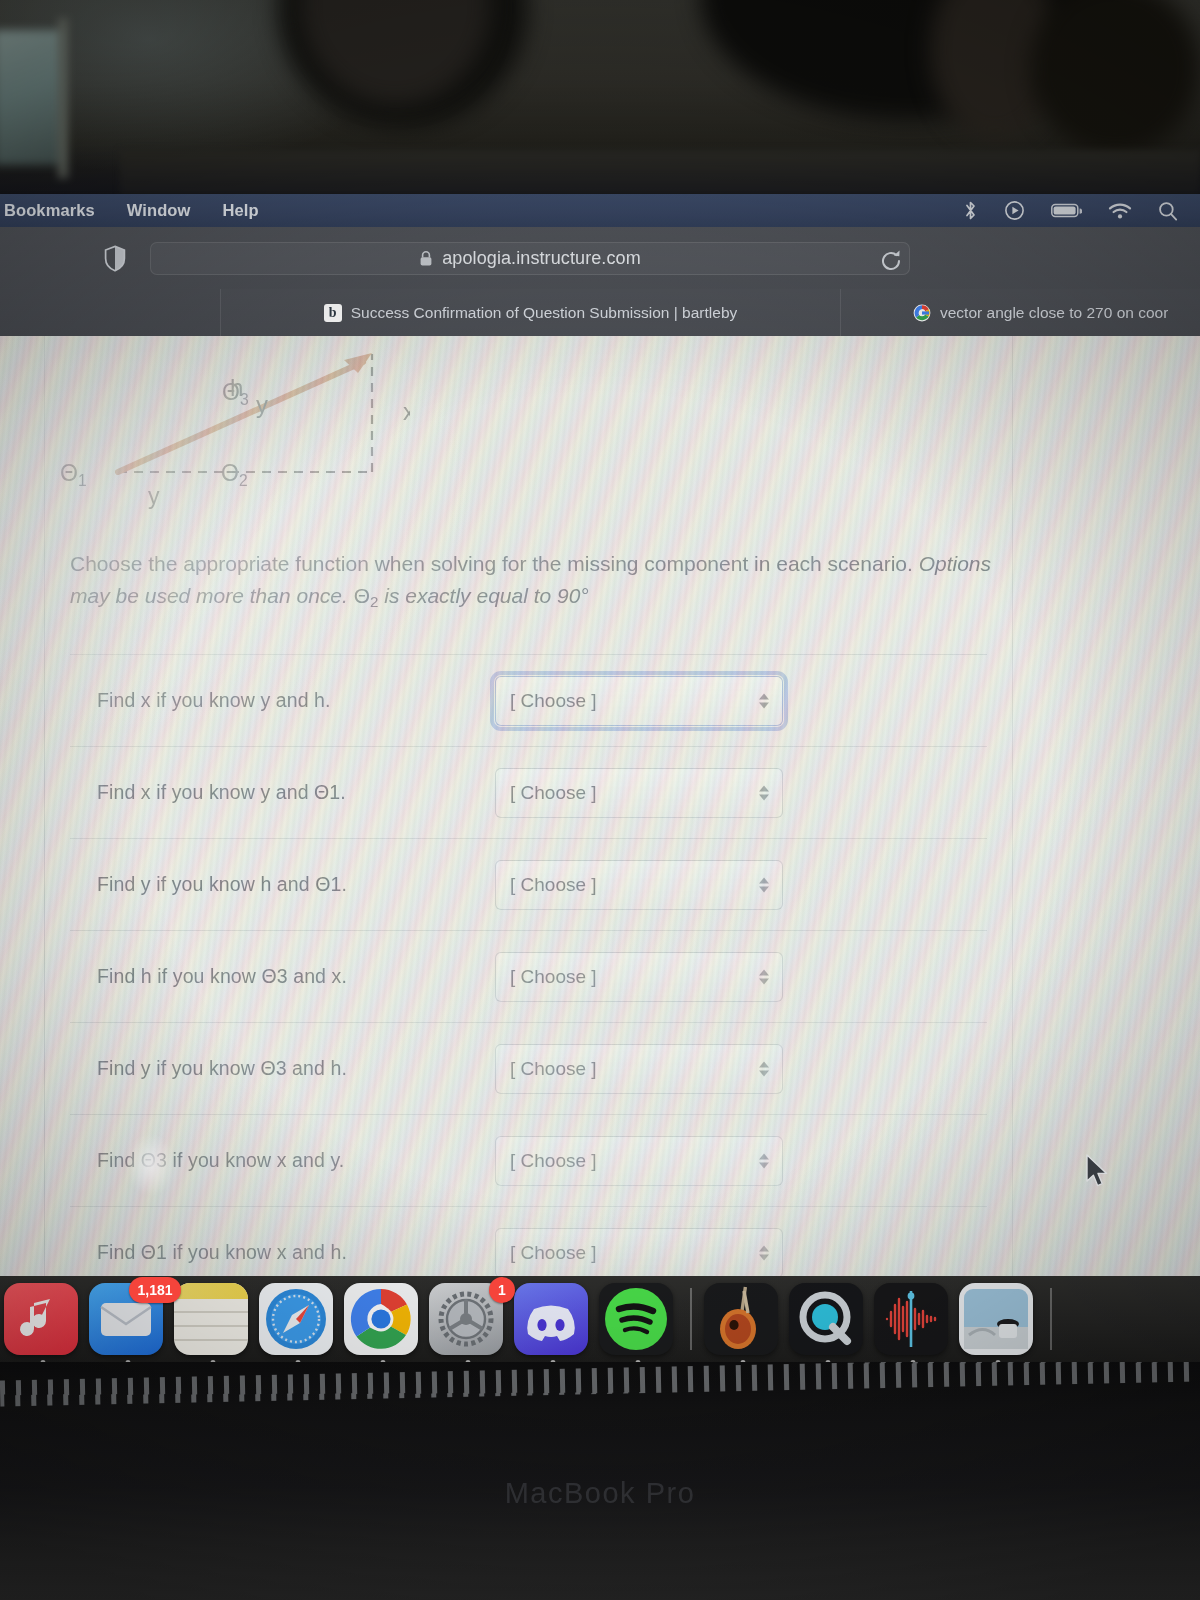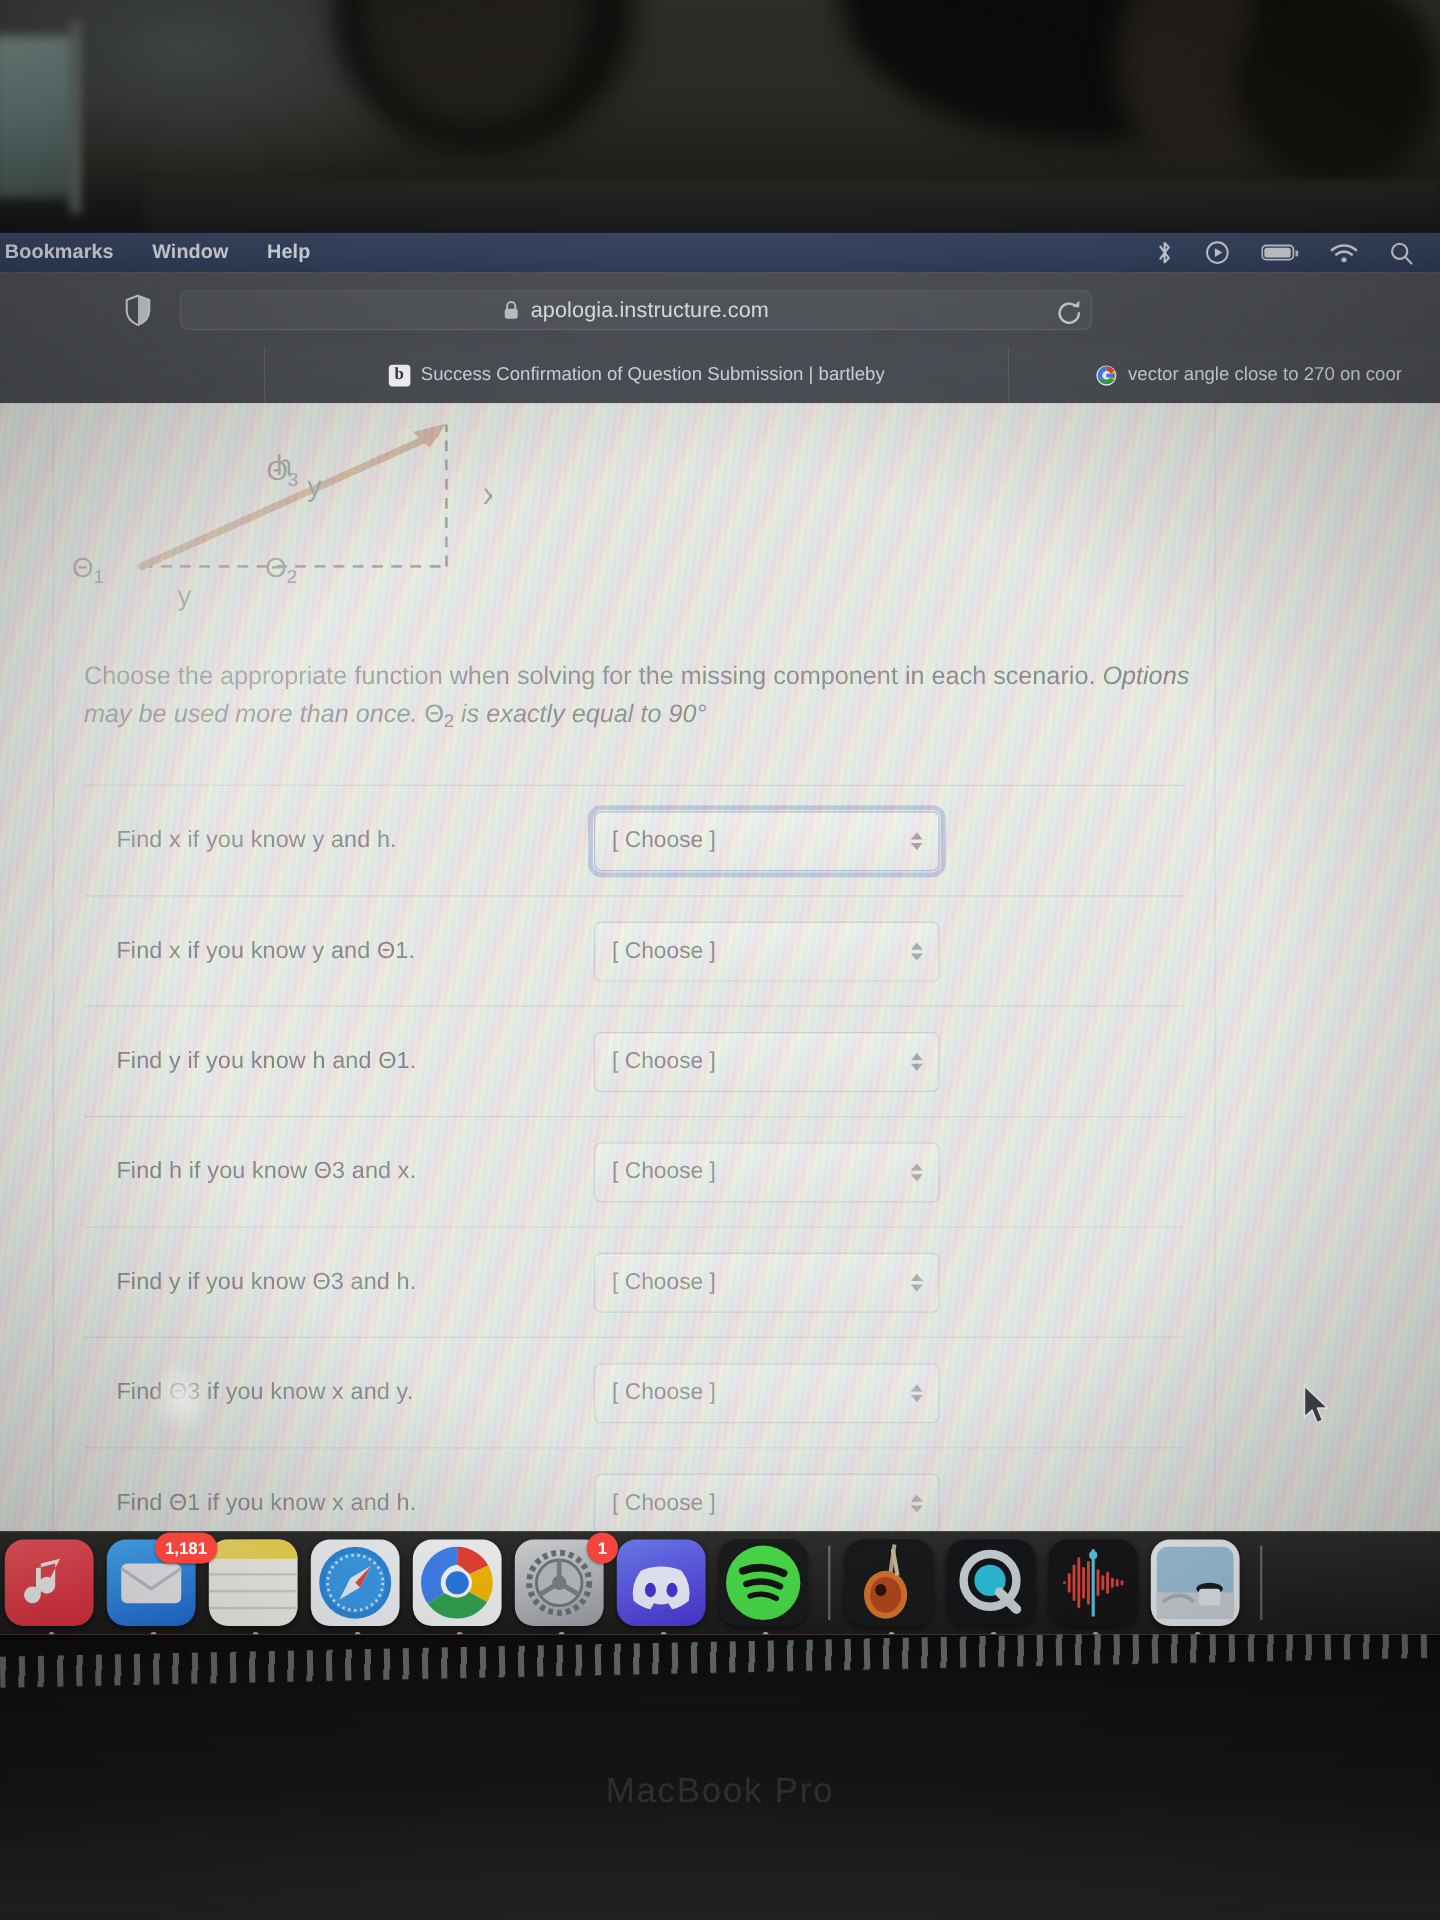--- a/index.html
+++ b/index.html
@@ -10,21 +10,21 @@
     overflow: hidden;
     background: #0a0b10;
     font-family: "Liberation Sans", sans-serif;
   }
 
   
   #photo {
     position: relative;
     width: 1200px;
     height: 1600px;
-    background: #fca5a5;
+    background: #0f766e;
     overflow: hidden;
   }
 
   
   .room {
     position: absolute;
     left: 0; top: 0;
     width: 1200px; height: 196px;
     background:
       radial-gradient(ellipse 360px 190px at 150px 40px, rgba(150,175,180,.30), rgba(0,0,0,0) 70%),

